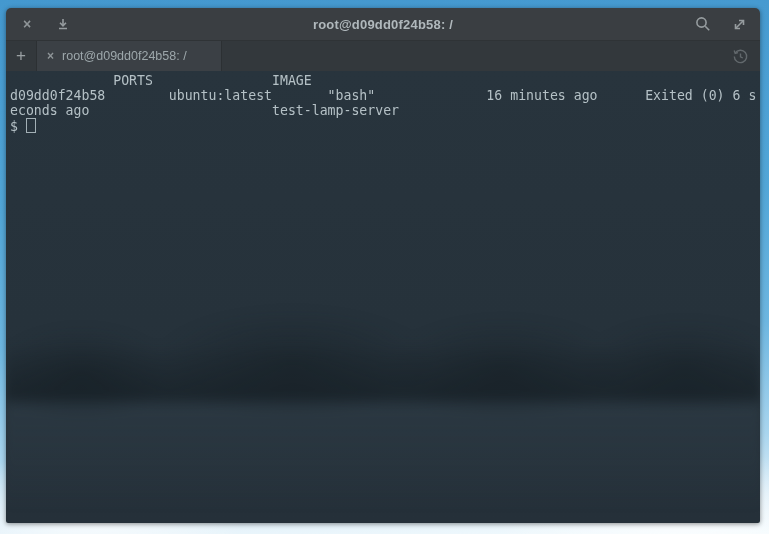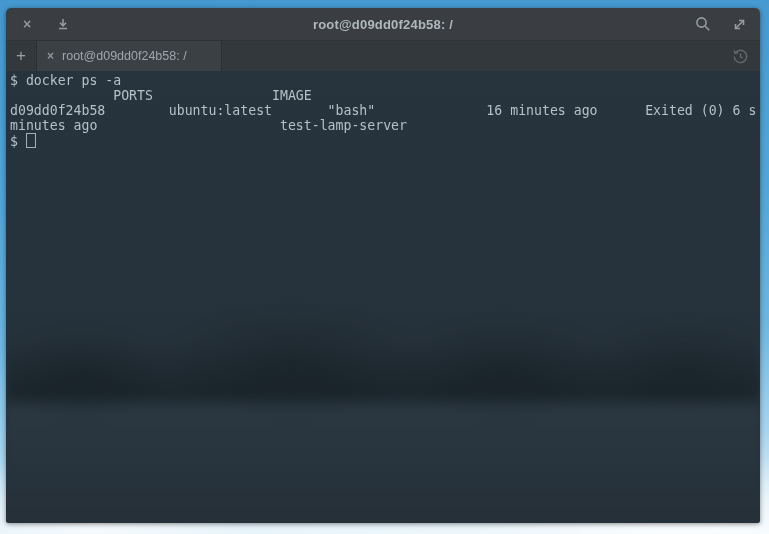--- a/index.html
+++ b/index.html
@@ -127,21 +127,20 @@
         <path d="M3.2,5.2 A6.2,6.2 0 1 1 2.3,8.5"></path>
         <polyline points="2.2,2.6 3.2,5.4 6,4.6"></polyline>
         <polyline points="8.5,5.5 8.5,8.8 10.8,10"></polyline>
       </svg>
     </div>
   </div>
 
   <div class="terminal">
     <div class="scene"></div>
     <div class="term-content">
-      <div class="term-line">$ docker ps -a</div>
       <div class="term-line">             PORTS               IMAGE</div>
       <div class="term-line">d09dd0f24b58        ubuntu:latest       "bash"              16 minutes ago      Exited (0) 6 s</div>
-      <div class="term-line">minutes ago                       test-lamp-server</div>
+      <div class="term-line">econds ago                       test-lamp-server</div>
       <div class="term-line"><span>$ </span><span class="cursor"></span></div>
     </div>
   </div>
 
 </div>
 
 </body></html>

